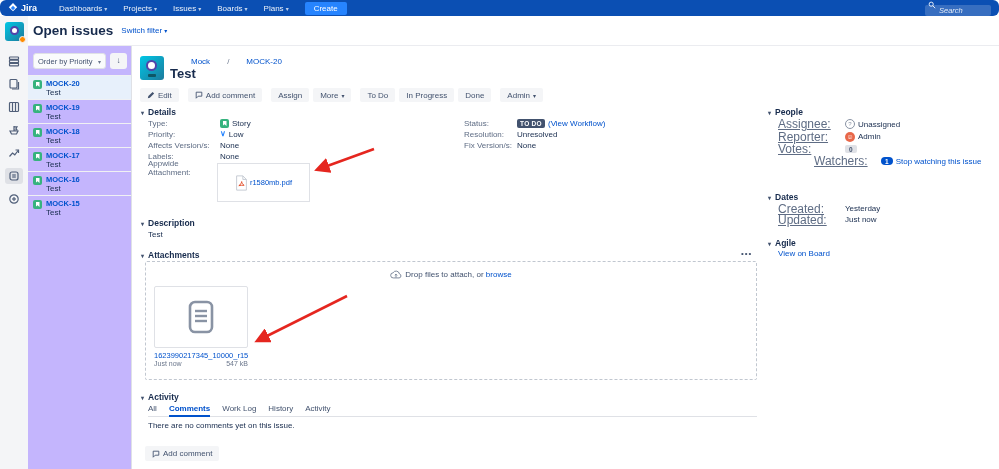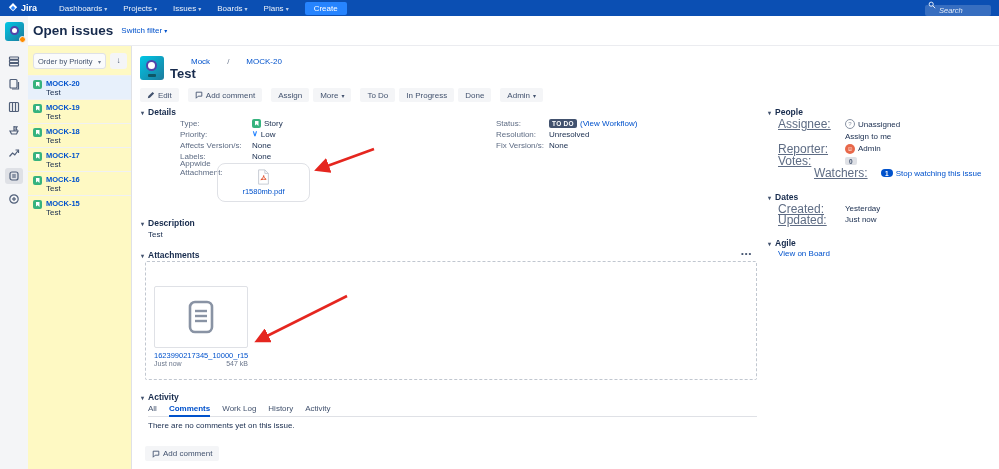--- a/index.html
+++ b/index.html
@@ -3,21 +3,21 @@
 <meta charset="utf-8">
 <style>
   * { margin:0; padding:0; box-sizing:border-box; }
   html,body { width:999px; height:469px; }
   body { font-family:"Liberation Sans", sans-serif; background:#fff; color:#172B4D; }
   .stage { position:relative; width:999px; height:469px; overflow:hidden; background:#fff; }
   .abs { position:absolute; }
   a, .link { color:#0052CC; text-decoration:none; cursor:pointer; }
 
   
-  .topnav { position:absolute; left:0; top:0; width:999px; height:16px; background:#0B4FB3; display:flex; align-items:center; padding:0 8px; }
+  .topnav { position:absolute; left:0; top:0; width:999px; height:16px; background:#0B4FB3; display:flex; align-items:center; padding:0 8px;border-radius:6px; }
   .logo { display:flex; align-items:center; gap:3px; color:#fff; font-weight:bold; font-size:9px; margin-right:22px; }
   .navitem { color:rgba(255,255,255,.92); font-size:8px; margin-right:16px; display:flex; align-items:center; gap:2px; cursor:pointer; }
   .navitem .car { font-size:6px; opacity:.8; }
   .create-btn { background:#2684FF; color:#fff; font-size:8px; padding:2px 9px; border-radius:2px; cursor:pointer; }
   .searchbox { margin-left:auto; width:66px; height:11px; background:rgba(255,255,255,.18); border:none; border-radius:2px; color:#fff; font-size:7.5px; padding:0 3px 0 14px; outline:none; font-family:"Liberation Sans", sans-serif;font-style:italic; }
   .searchbox::placeholder { color:rgba(255,255,255,.85); }
   .search-wrap { margin-left:auto; position:relative; }
   .search-wrap svg { position:absolute; left:3px; top:2px; }
 
   
@@ -29,21 +29,21 @@
   .strip-icon.active { background:#DFE1E6; }
   .strip-icon svg { stroke:#505F79; fill:none; stroke-width:1.2; }
 
   
   .page-header { position:absolute; left:28px; top:16px; width:971px; height:30px; border-bottom:1px solid #EBECF0; display:flex; align-items:center; padding-left:5px; background:#fff; }
   .page-title { font-size:13.5px; font-weight:bold; color:#172B4D; }
   .switch-filter { font-size:8px; margin-left:8px; display:flex; align-items:center; gap:2px; }
   .switch-filter .car { font-size:6px; }
 
   
-  .sidebar { position:absolute; left:28px; top:46px; width:104px; height:423px; background:#fef9c3; border-right:1px solid #DFE1E6; }
+  .sidebar { position:absolute; left:28px; top:46px; width:104px; height:423px; background:#c4b5fd; border-right:1px solid #DFE1E6; }
   .order-row { display:flex; gap:4px; padding:7px 4px 6px 5px; }
   .order-select { flex:1; height:16px; border:1px solid #DFE1E6; border-radius:3px; background:#FAFBFC; font-size:7.5px; color:#42526E; display:flex; align-items:center; justify-content:space-between; padding:0 4px; cursor:pointer; }
   .order-select .car { font-size:6px; color:#6B778C; }
   .sort-btn { width:17px; height:16px; border:none; border-radius:3px; background:#F4F5F7; color:#42526E; font-size:8px; line-height:16px; text-align:center; cursor:pointer; }
   .issue-item { height:24px; padding:3px 4px 0 5px; border-top:1px solid #F0F1F3; position:relative; cursor:pointer; }
   .issue-item.selected { background:#E7F0FB; }
   .issue-item .type-badge { position:absolute; left:5px; top:4px; }
   .issue-key { font-size:7.5px; font-weight:bold; color:#0052CC; margin-left:13px; line-height:9px; }
   .issue-summary { font-size:8px; color:#172B4D; margin-left:13px; line-height:10px; }
   .type-badge { display:inline-block; width:9px; height:9px; border-radius:2px; background:#36B37E; position:relative; }
@@ -58,26 +58,26 @@
   .issue-title { position:absolute; left:170px; top:66px; font-size:13px; font-weight:bold; color:#172B4D; }
 
   .toolbar { position:absolute; left:140px; top:88px; display:flex; align-items:center; }
   .tb-btn { height:14px; background:#F4F5F7; border:none; border-radius:2px; color:#42526E; font-size:8px; padding:0 7px; margin-right:4px; display:flex; align-items:center; gap:3px; cursor:pointer; white-space:nowrap; font-family:"Liberation Sans", sans-serif; }
   .tb-btn .car { font-size:6px; }
   .grp-gap { width:5px; }
 
   
   .sec-head { position:absolute; font-size:8.5px; font-weight:bold; color:#172B4D; display:flex; align-items:center; gap:4px; }
   .sec-head .caret { font-size:6px; color:#42526E; cursor:pointer; }
-  .frow { display:flex; height:11px; align-items:center;margin-left:32px; }
+  .frow { display:flex; height:11px; align-items:center; }
   .flabel { width:72px; font-size:8px; color:#5E6C84; flex:none; }
   .fvalue { font-size:8px; color:#172B4D; display:flex; align-items:flex-start; gap:3px; }
   .low-glyph { color:#2684FF; font-weight:bold; font-size:8px; line-height:8px; }
   .status-badge { background:#42526E; color:#fff; font-size:6.5px; font-weight:bold; padding:1px 3px; border-radius:2px; letter-spacing:.3px; }
-  .pdf-box { position:absolute; left:217px; top:163px; width:93px; height:39px; border:1px solid #DFE1E6; border-radius:8px; display:flex; flex-direction:column; align-items:center; justify-content:center; gap:2px; cursor:pointer; }
+  .pdf-box { position:absolute; left:217px; top:163px; width:93px; height:39px; border:1px solid #DFE1E6; border-radius:0; display:flex; align-items:center; justify-content:center; gap:2px; cursor:pointer; }
   .pdf-name { font-size:7.5px; }
 
   .attach-zone { position:absolute; left:145px; top:261px; width:612px; height:119px; border:1px dashed #C1C7D0; border-radius:2px; }
   .drop-hint { position:absolute; left:0; top:8px; width:100%; text-align:center; font-size:8px; color:#42526E; }
   .drop-hint svg { vertical-align:-2px; margin-right:3px; }
   .attach-card { position:absolute; left:8px; top:24px; width:94px; height:62px; border:1px solid #DFE1E6; border-radius:2px; background:#fff; display:flex; align-items:center; justify-content:center; cursor:pointer; }
   .attach-name { position:absolute; left:8px; top:89px; width:94px; font-size:7.5px; white-space:nowrap; overflow:hidden; }
   .attach-meta { position:absolute; left:8px; top:98px; width:94px; display:flex; justify-content:space-between; font-size:7px; color:#6B778C; }
   .ellipsis-btn { position:absolute; left:741px; top:249px; font-size:8px; color:#42526E; letter-spacing:1px; cursor:pointer; }
 
@@ -358,20 +358,26 @@
     <span>Description</span>
   </div>
   <div class="abs" style="left:148px; top:230px; font-size:8px;">Test</div>
 
   <div class="sec-head" style="left:141px; top:250px;">
     <span class="caret">▾</span>
     <span>Attachments</span>
   </div>
   <div class="ellipsis-btn">•••</div>
   <div class="attach-zone">
+    <div class="drop-hint">
+      <svg width="12" height="9" viewBox="0 0 14 10">
+        <path d="M4 9a3 3 0 0 1-.4-6A4 4 0 0 1 11 4.3 2.4 2.4 0 0 1 10.6 9z" stroke="#6B778C" fill="none" stroke-width="1"></path>
+        <path d="M7 8.5V4.8M5.6 6l1.4-1.4L8.4 6" stroke="#6B778C" fill="none" stroke-width="1"></path>
+      </svg><span>Drop files to attach, or</span> <a>browse</a>
+    </div>
     <div class="attach-card">
       <svg class="doc-icon-svg" width="28" height="34" viewBox="0 0 28 34">
         <rect x="3" y="2" width="22" height="30" rx="5" stroke-width="2.6"></rect>
         <line x1="8" y1="11" x2="20" y2="11" stroke-width="2.4"></line>
         <line x1="8" y1="16" x2="20" y2="16" stroke-width="2.4"></line>
         <line x1="8" y1="21" x2="20" y2="21" stroke-width="2.4"></line>
       </svg>
     </div>
     <a class="attach-name">1623990217345_10000_r15</a>
     <div class="attach-meta">
@@ -403,24 +409,20 @@
     <span class="caret">▾</span>
     <span>People</span>
   </div>
   <div class="abs" style="left:778px; top:118px; width:215px;">
     <div class="rp-row" style="height:12px;">
       <span class="rp-label">Assignee:</span>
       <span class="rp-value">
           <span class="avatar-q">?</span>
           <span>Unassigned</span>
         </span>
-    </div>
-    <div class="rp-row" style="height:12px;">
-      <span class="rp-label"></span>
-      <a class="rp-value link">Assign to me</a>
     </div>
     <div class="rp-row" style="height:13px;">
       <span class="rp-label">Reporter:</span>
       <span class="rp-value">
           <span class="avatar-admin">☺</span>
           <span>Admin</span>
         </span>
     </div>
     <div class="rp-row" style="height:12px;">
       <span class="rp-label">Votes:</span>

